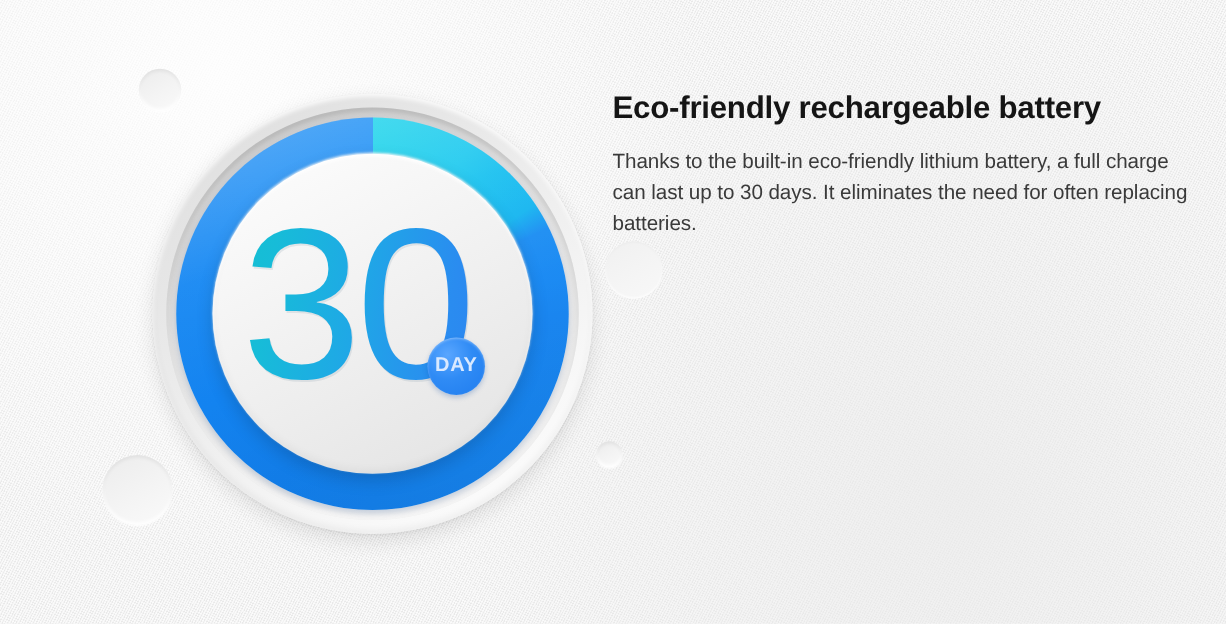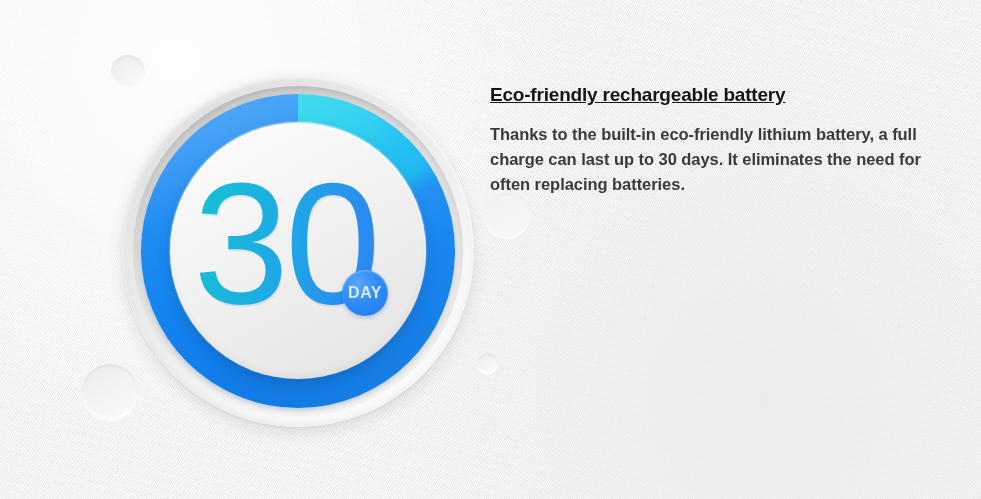--- a/index.html
+++ b/index.html
@@ -200,34 +200,33 @@
   }
 
   
   .copy {
     position: absolute;
     left: 490px;
     top: 68px;
     width: 470px;
   }
   .copy h2 {
-    margin: 16px 0 16px 0;
-    font-family: "Liberation Sans", sans-serif;
-    font-size: 19px;
+    margin: 4px 0 16px 0;
+    font-family: "Liberation Sans", sans-serif;
+    font-size: 25px;
     font-weight: bold;
     color: #151515;
     letter-spacing: -0.2px;
     line-height: 1.15;
-    text-decoration: underline;
   }
   .copy p {
     margin: 0;
     font-family: "Liberation Sans", sans-serif;
     font-size: 16.5px;
-    font-weight: bold;
+    font-weight: normal;
     color: #3a3a3a;
     line-height: 1.52;
     letter-spacing: -0.05px;
   }
 </style>
 </head>
 <body>
 
 <div class="stage">
 

